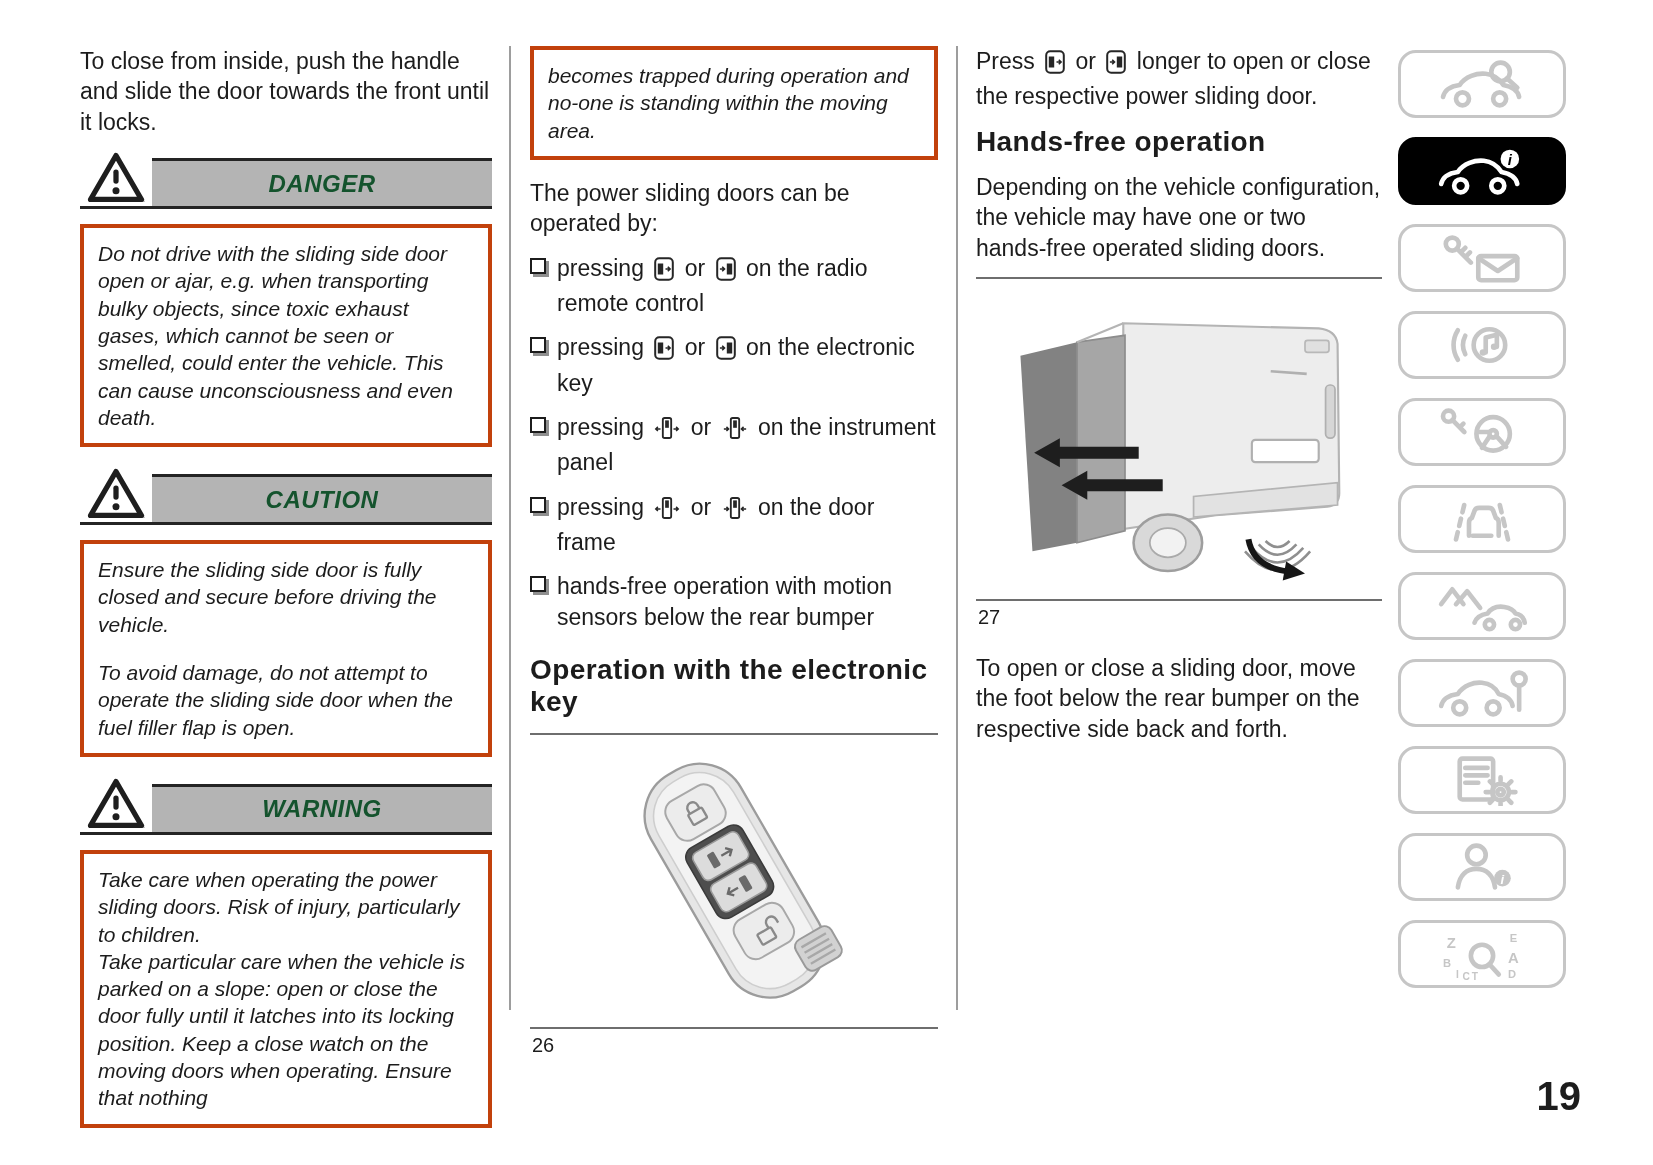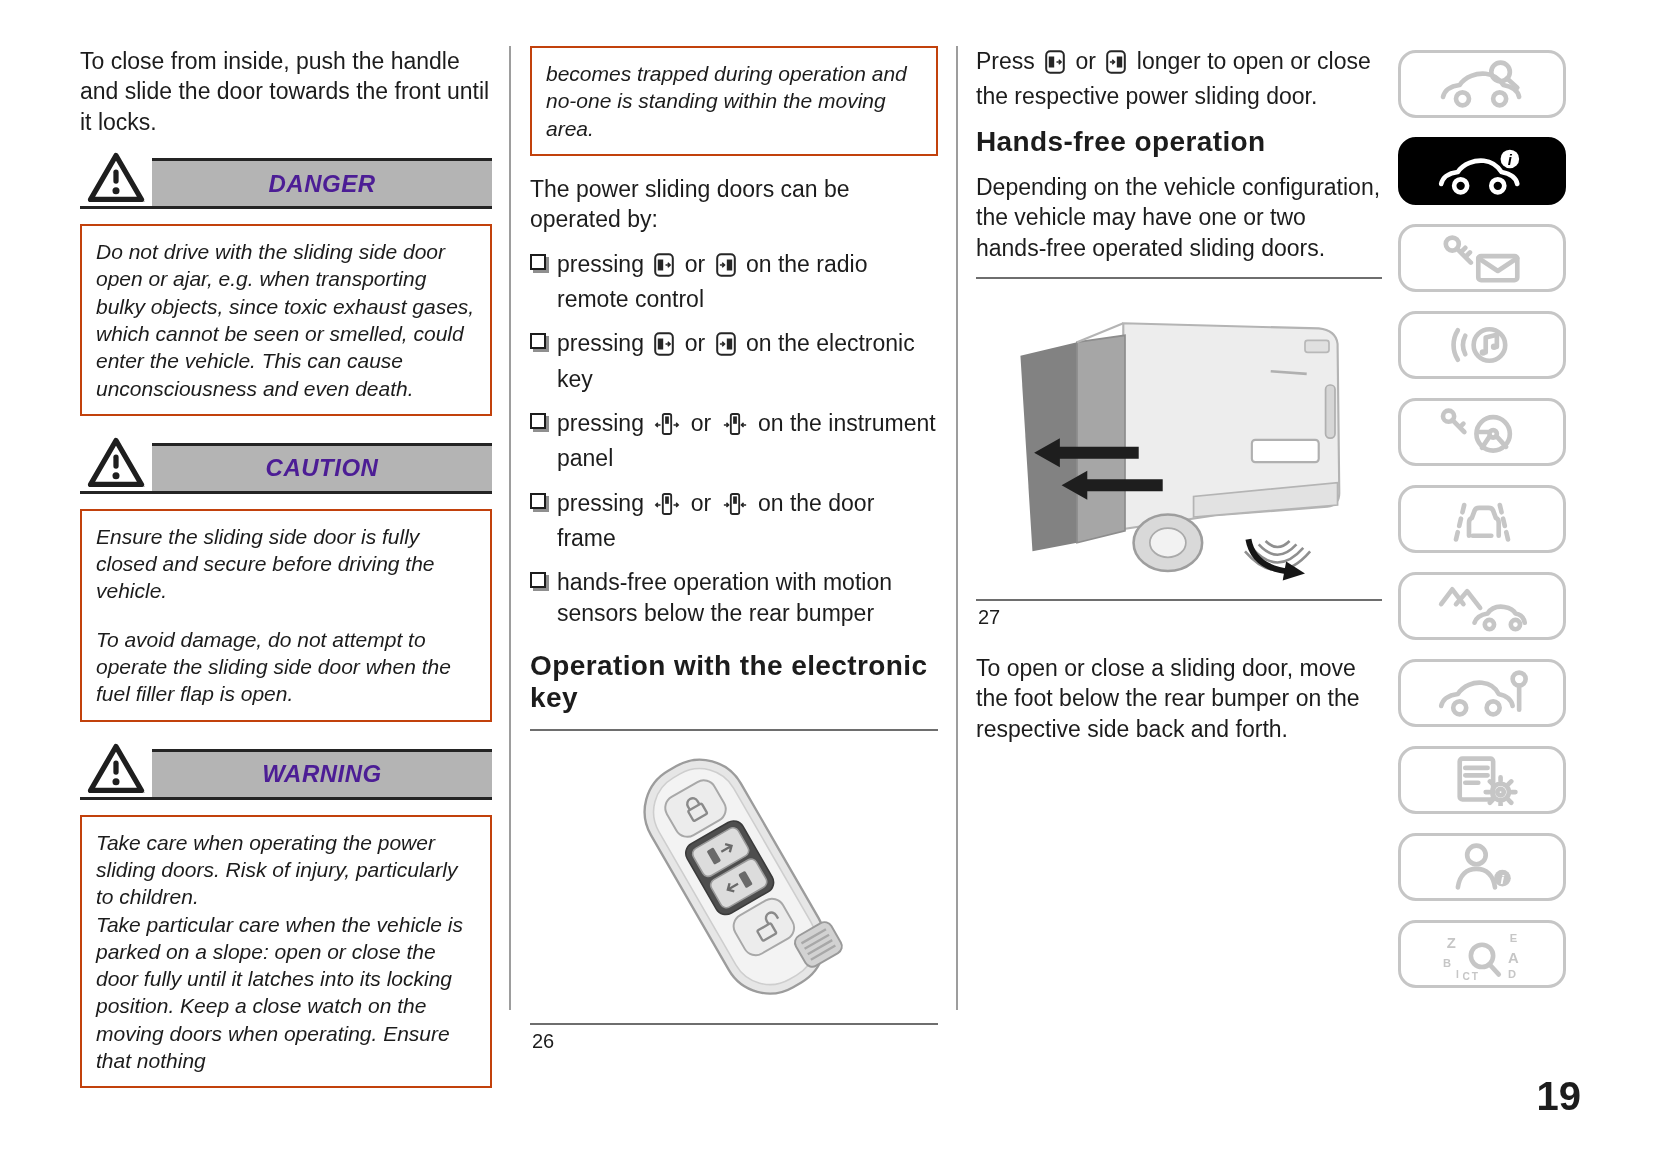--- a/index.html
+++ b/index.html
@@ -18,22 +18,22 @@
   #vr1 { left:509px; } #vr2 { left:956px; }
 
   p.body { font-size:23px; line-height:1.32; margin-bottom:14px; }
 
   
   .alert { margin:8px 0 20px; }
   .alert-head { display:flex; align-items:flex-end; border-bottom:3px solid #242424; margin-bottom:15px; }
   .tri { width:72px; display:flex; justify-content:center; align-items:flex-end; padding-bottom:2px; }
   .band { flex:1; height:48px; background:#b4b4b4; border-top:3px solid #242424;
           display:flex; align-items:center; justify-content:center; }
-  .band span { font-style:italic; font-weight:bold; font-size:24px; letter-spacing:.5px; color:#4c1d95; }
-  .note-box { border:2px solid #c2410c; padding:12px 14px; font-style:italic; font-size:21px; line-height:1.3; }
+  .band span { font-style:italic; font-weight:bold; font-size:24px; letter-spacing:.5px; color:#14532d; }
+  .note-box { border:4px solid #c2410c; padding:12px 14px; font-style:italic; font-size:21px; line-height:1.3; }
   .note-box p + p { margin-top:21px; }
   .note-box.tight p + p { margin-top:0; }
 
   h2 { font-size:28px; font-weight:bold; letter-spacing:.4px; line-height:1.15; margin:12px 0 14px; }
 
   
   .blt { display:flex; gap:11px; font-size:23px; line-height:1.32; margin:14px 0; }
   .mark { flex:0 0 auto; width:16px; height:16px; border:2px solid #1c1c1c; background:#fff;
           box-shadow:3px 3px 0 #8f8f8f; margin-top:5px; }
 

